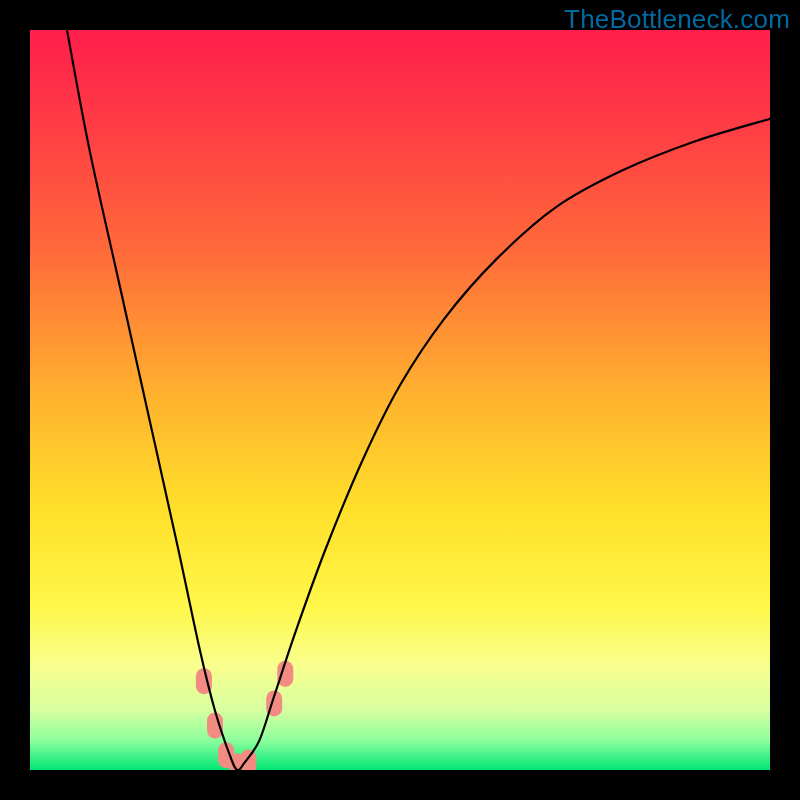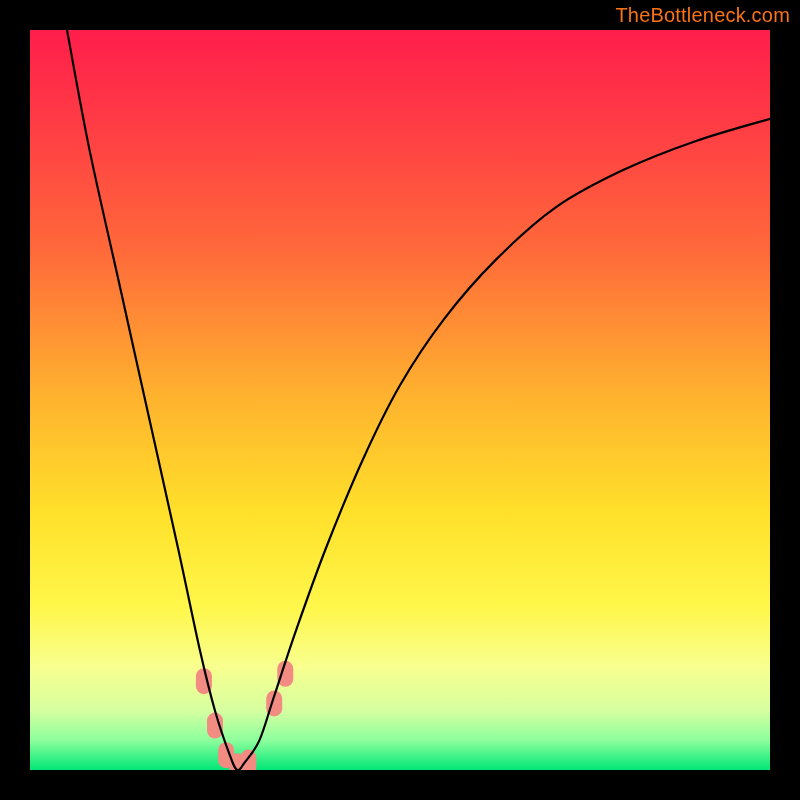--- a/index.html
+++ b/index.html
@@ -22,22 +22,22 @@
     left: 30px;
     top: 30px;
     width: 740px;
     height: 740px;
     overflow: hidden;
   }
   .attribution {
     position: absolute;
     top: 4px;
     right: 10px;
-    color: #f97316;
-    font-size: 20px;
+    color: #0369a1;
+    font-size: 26px;
     font-weight: 500;
     letter-spacing: 0.2px;
   }
   svg { display: block; }
 </style>
 </head>
 <body>
 
 <div class="frame">
   <div class="plot-area">

